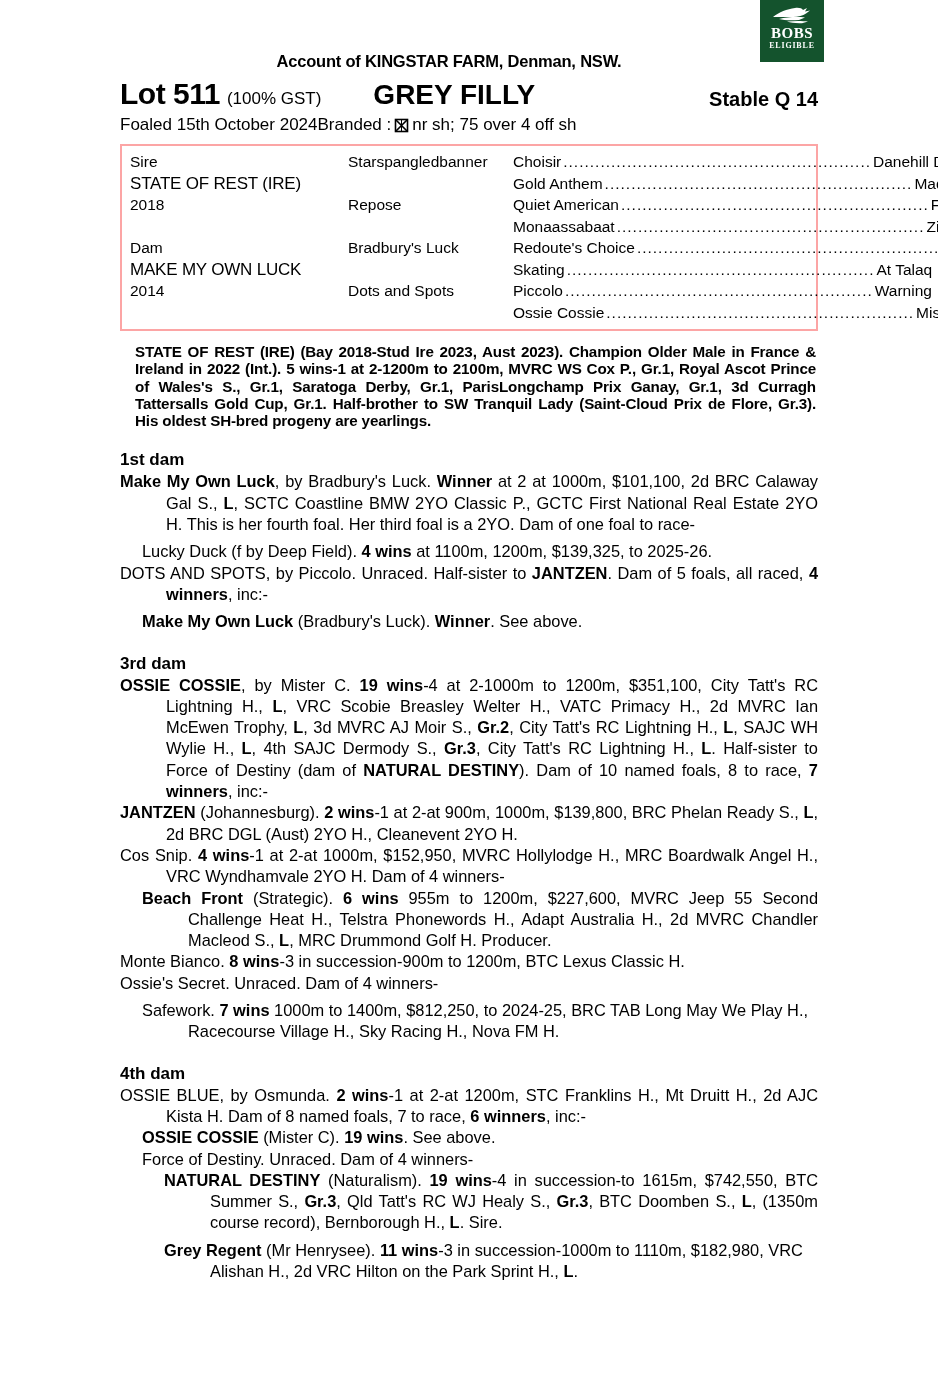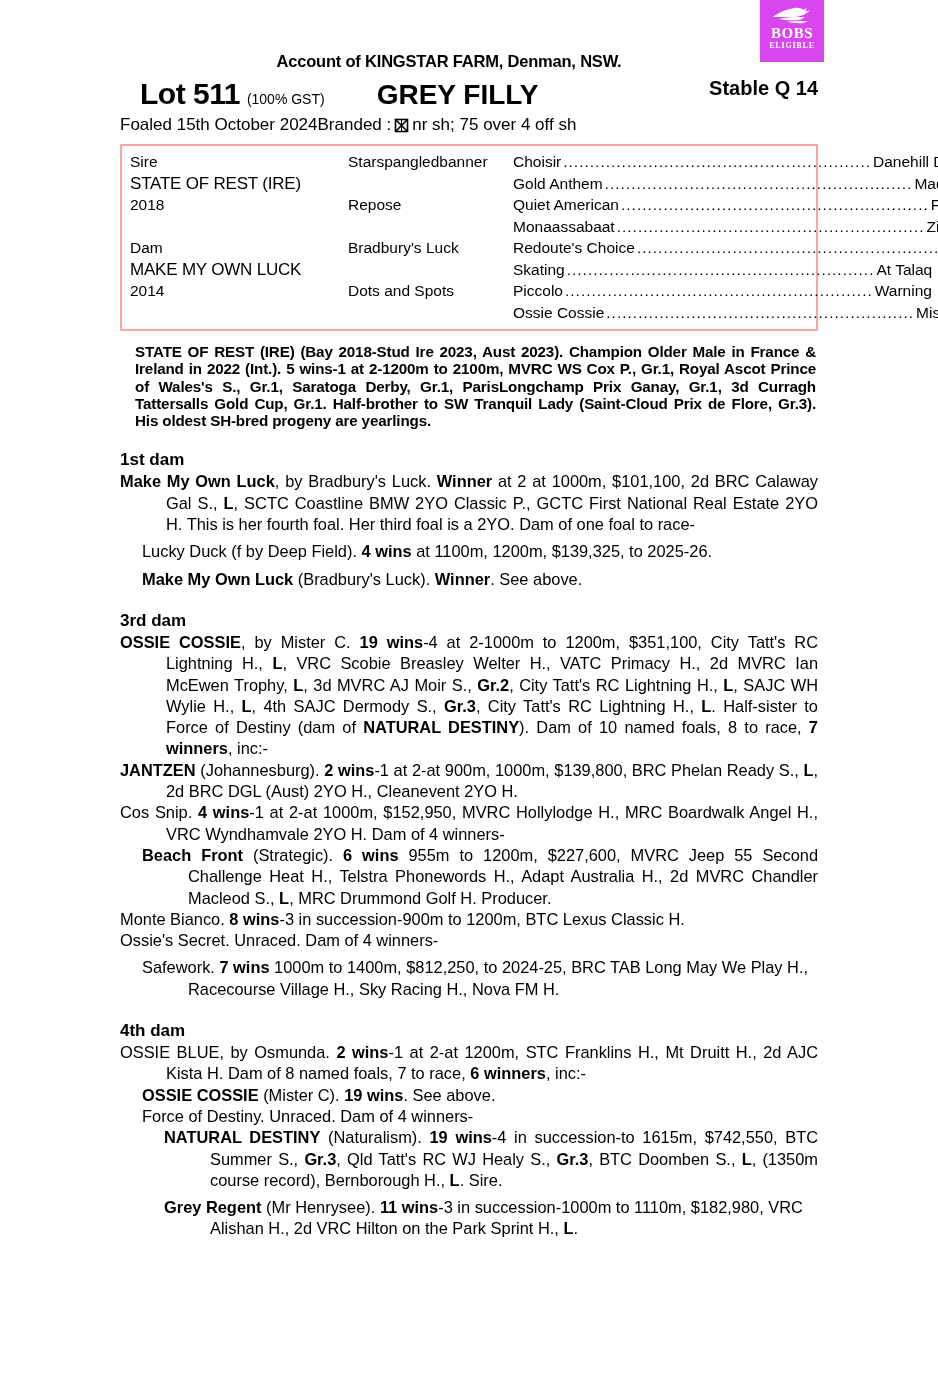--- a/index.html
+++ b/index.html
@@ -29,21 +29,21 @@
     margin: 0 120px 0 120px;
     padding-top: 52px;
   }
 
   .bobs-logo {
     position: absolute;
     right: -6px;
     top: 0px;
     width: 64px;
     height: 62px;
-    background: #d946ef;
+    background: #14532d;
     color: #ffffff;
     display: flex;
     flex-direction: column;
     align-items: center;
     justify-content: flex-start;
     padding-top: 5px;
     overflow: hidden;
   }
   .bobs-horse { width: 46px; height: 20px; display:block; }
   .bobs-word {
@@ -66,33 +66,32 @@
     text-align: center;
     font-weight: bold;
     font-size: 16.5px;
     letter-spacing: -0.2px;
     margin: 0 0 6px 0;
     padding-right: 40px;
   }
 
   .title-row {
     display: flex;
-    align-items: flex-start;
+    align-items: flex-end;
     justify-content: space-between;
     margin-bottom: 4px;
-    margin-left: 20px;
   }
   .lot-group { display:flex; align-items: baseline; white-space: nowrap; }
   .lot-number {
     font-size: 30px;
     font-weight: bold;
     letter-spacing: -0.5px;
   }
   .gst {
-    font-size: 14px;
+    font-size: 17px;
     margin-left: 7px;
   }
   .sex-title {
     font-size: 28px;
     font-weight: bold;
     letter-spacing: 0px;
     margin-left: 52px;
   }
   .stable {
     font-size: 20px;
@@ -325,20 +324,21 @@
 
   <div class="sire-para">STATE OF REST (IRE) (Bay 2018-Stud Ire 2023, Aust 2023). Champion Older Male in France &amp; Ireland in 2022 (Int.). 5 wins-1 at 2-1200m to 2100m, MVRC WS Cox P., Gr.1, Royal Ascot Prince of Wales's S., Gr.1, Saratoga Derby, Gr.1, ParisLongchamp Prix Ganay, Gr.1, 3d Curragh Tattersalls Gold Cup, Gr.1. Half-brother to SW Tranquil Lady (Saint-Cloud Prix de Flore, Gr.3). His oldest SH-bred progeny are yearlings.</div>
 
   <div id="dam-container">
       <div class="dam-section">
         <div class="dam-head">1st dam</div>
         <div class="entry lv0 hang"><b>Make My Own Luck</b><span>, by Bradbury's Luck. </span><b>Winner</b><span> at 2 at 1000m, $101,100, 2d BRC Calaway Gal S., </span><b>L</b><span>, SCTC Coastline BMW 2YO Classic P., GCTC First National Real Estate 2YO H. This is her fourth foal. Her third foal is a 2YO. Dam of one foal to race-</span></div>
         <div class="entry lv1"><span>Lucky Duck (f by Deep Field). </span><b>4 wins</b><span> at 1100m, 1200m, $139,325, to 2025-26.</span></div>
       </div>
       <div class="dam-section">
+        <div class="entry lv0 hang"><span>DOTS AND SPOTS, by Piccolo. Unraced. Half-sister to </span><b>JANTZEN</b><span>. Dam of 5 foals, all raced, </span><b>4 winners</b><span>, inc:-</span></div>
         <div class="entry lv1"><b>Make My Own Luck</b><span> (Bradbury's Luck). </span><b>Winner</b><span>. See above.</span></div>
       </div>
       <div class="dam-section">
         <div class="dam-head">3rd dam</div>
         <div class="entry lv0 hang"><b>OSSIE COSSIE</b><span>, by Mister C. </span><b>19 wins</b><span>-4 at 2-1000m to 1200m, $351,100, City Tatt's RC Lightning H., </span><b>L</b><span>, VRC Scobie Breasley Welter H., VATC Primacy H., 2d MVRC Ian McEwen Trophy, </span><b>L</b><span>, 3d MVRC AJ Moir S., </span><b>Gr.2</b><span>, City Tatt's RC Lightning H., </span><b>L</b><span>, SAJC WH Wylie H., </span><b>L</b><span>, 4th SAJC Dermody S., </span><b>Gr.3</b><span>, City Tatt's RC Lightning H., </span><b>L</b><span>. Half-sister to Force of Destiny (dam of </span><b>NATURAL DESTINY</b><span>). Dam of 10 named foals, 8 to race, </span><b>7 winners</b><span>, inc:-</span></div>
         <div class="entry lv0 hang"><b>JANTZEN</b><span> (Johannesburg). </span><b>2 wins</b><span>-1 at 2-at 900m, 1000m, $139,800, BRC Phelan Ready S., </span><b>L</b><span>, 2d BRC DGL (Aust) 2YO H., Cleanevent 2YO H.</span></div>
         <div class="entry lv0 hang"><span>Cos Snip. </span><b>4 wins</b><span>-1 at 2-at 1000m, $152,950, MVRC Hollylodge H., MRC Boardwalk Angel H., VRC Wyndhamvale 2YO H. Dam of 4 winners-</span></div>
         <div class="entry lv1"><b>Beach Front</b><span> (Strategic). </span><b>6 wins</b><span> 955m to 1200m, $227,600, MVRC Jeep 55 Second Challenge Heat H., Telstra Phonewords H., Adapt Australia H., 2d MVRC Chandler Macleod S., </span><b>L</b><span>, MRC Drummond Golf H. Producer.</span></div>
         <div class="entry lv0 hang"><span>Monte Bianco. </span><b>8 wins</b><span>-3 in succession-900m to 1200m, BTC Lexus Classic H.</span></div>
         <div class="entry lv0 hang"><span>Ossie's Secret. Unraced. Dam of 4 winners-</span></div>

